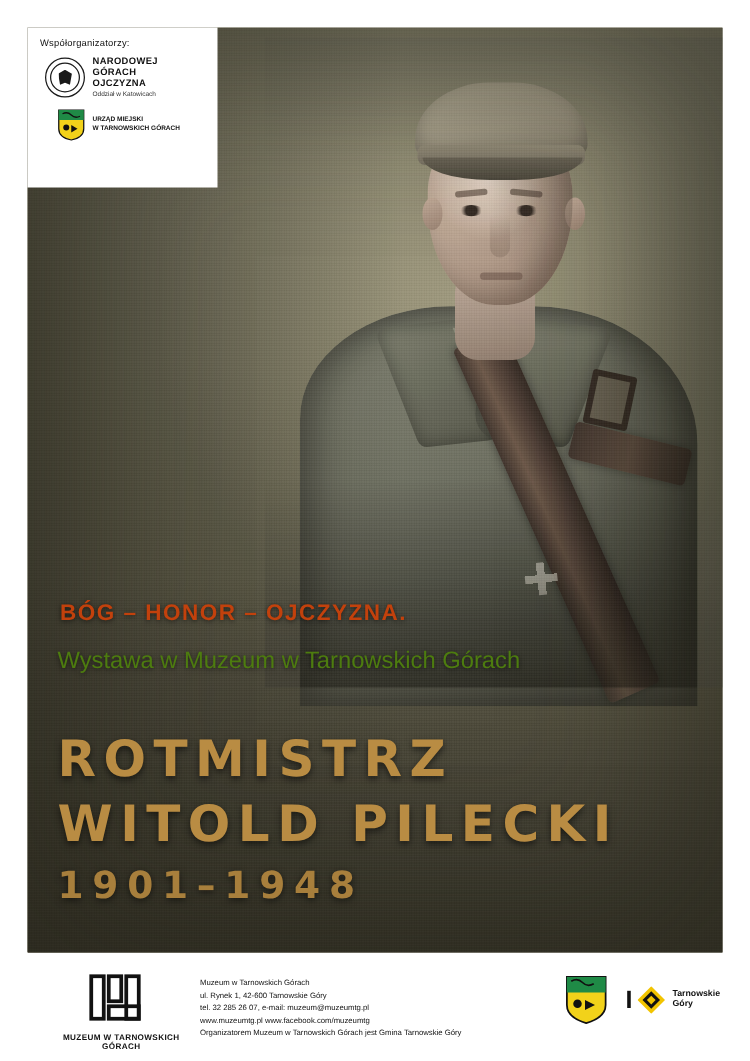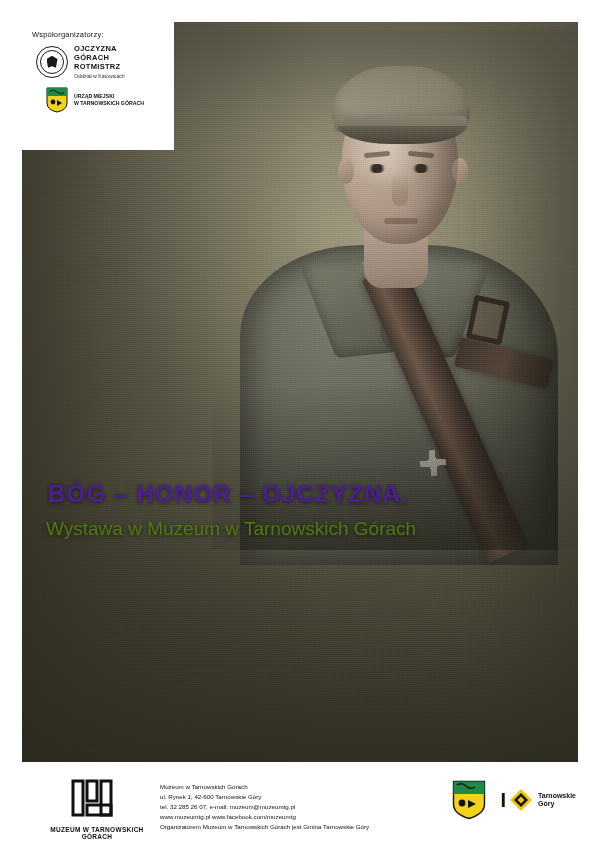--- a/index.html
+++ b/index.html
@@ -325,24 +325,24 @@
     font-size: 17.5px;
     line-height: 1.47;
     text-shadow: 0 1px 3px rgba(0,0,0,.55);
     font-weight: 400;
   }
 
   .motto {
     position: absolute;
     left: 48px;
     top: 480px;
-    font-size: 24px;
+    font-size: 18px;
     font-weight: bold;
     letter-spacing: 1.2px;
-    color: #4c1d95;
+    color: #c2410c;
     text-shadow: 0 1px 4px rgba(0,0,0,.6);
   }
 
   .event {
     position: absolute;
     left: 46px;
     top: 516px;
     width: 420px;
     color: #4d7c0f;
     font-size: 19px;
@@ -473,23 +473,23 @@
     <div class="art-noise"></div>
     <div class="art-vignette"></div>
   </div>
 
   <div class="sponsors">
     <div class="sponsors-label">Współorganizatorzy:</div>
 
     <div class="ipn-row">
       <div class="ipn-seal"></div>
       <div class="ipn-text">
+        <div class="l1">NARODOWEJ</div>
+        <div class="l1">GÓRACH</div>
         <div class="l1">OJCZYZNA</div>
-        <div class="l1">GÓRACH</div>
-        <div class="l1">ROTMISTRZ</div>
         <div class="l4">Oddział w Katowicach</div>
       </div>
     </div>
 
     <div class="city-row">
       <svg class="city-shield" viewBox="0 0 22 26">
         <path d="M1 1 H21 V16 Q21 23 11 25 Q1 23 1 16 Z" fill="#f2d21a" stroke="#111" stroke-width="1"></path>
         <path d="M1 1 H21 V9 H1 Z" fill="#1f8a46"></path>
         <path d="M4 4 q4 -2 7 1 q3 3 7 1" fill="none" stroke="#111" stroke-width="1"></path>
         <circle cx="7" cy="15" r="2.4" fill="#111"></circle>
@@ -502,20 +502,25 @@
     </div>
   </div>
 
 
   <div class="motto">BÓG – HONOR – OJCZYZNA.</div>
 
   <div class="event">
     <div>Wystawa w Muzeum w Tarnowskich Górach</div>
   </div>
 
+  <div class="title-block">
+    <div class="t-line l1">ROTMISTRZ</div>
+    <div class="t-line l2">WITOLD PILECKI</div>
+    <div class="t-line l3">1901–1948</div>
+  </div>
 
   <div class="footer">
 
     <div class="footer-logo">
       <svg class="fl-mark" viewBox="0 0 52 40">
         <rect x="2" y="3" width="10" height="34" fill="none" stroke="#111" stroke-width="3"></rect>
         <rect x="16" y="3" width="10" height="20" fill="none" stroke="#111" stroke-width="3"></rect>
         <rect x="30" y="3" width="10" height="34" fill="none" stroke="#111" stroke-width="3"></rect>
         <rect x="16" y="27" width="24" height="10" fill="none" stroke="#111" stroke-width="3"></rect>
       </svg>

